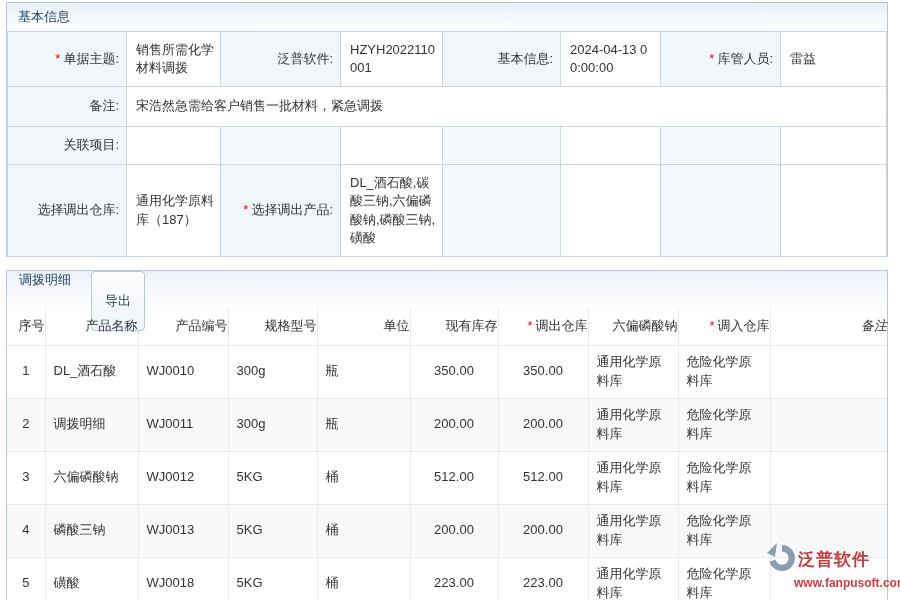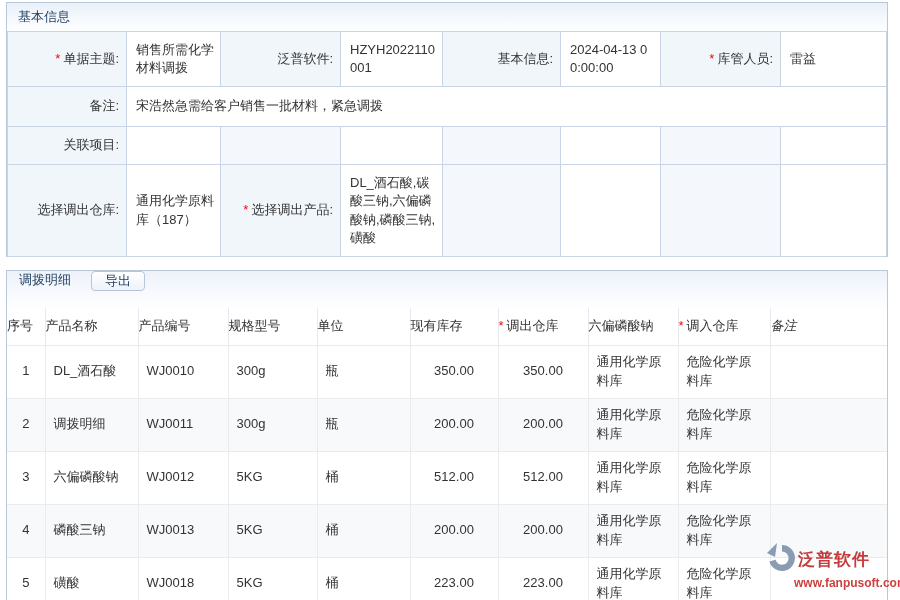--- a/index.html
+++ b/index.html
@@ -24,21 +24,21 @@
     background: linear-gradient(180deg, #e9f0f9 0%, #f6f9fd 60%, #fdfeff 100%);
     color: #1d3a5f; font-size: 13px;
   }
   .panel-header2 {
     height: 37px; display: flex; align-items: flex-start;
     padding-left: 12px; gap: 20px;
     background: linear-gradient(180deg, #edf2fa 0%, #f9fbfe 70%, #fdfeff 100%);
     color: #1d3a5f;
   }
   .btn {
-    display: inline-block; padding: 0 13px;
+    display: inline-block; padding: 20px 13px;
     border: 1px solid #b6c6da; border-radius: 4px;
     background: linear-gradient(180deg, #fefefe 0%, #eef3fa 100%);
     color: #1d3a5f; font-size: 13px; cursor: pointer;
   }
 
   
   table.form { width: 100%; border-collapse: collapse; table-layout: fixed; }
   table.form td {
     border: 1px solid #c9d5e5;
     vertical-align: middle;
@@ -53,21 +53,21 @@
     padding: 4px 6px 4px 9px; word-break: break-all;
   }
   table.form td.alt { background: #f4f8fc; }
   .req { color: #ff0000; margin-right: 3px; }
 
   
   table.detail { width: 100%; border-collapse: collapse; table-layout: fixed; }
   table.detail th {
     height: 37px; font-weight: normal; color: #333;
     border: 1px solid #e7eaee; border-top: none;
-    background: #ffffff; text-align: left; margin-left: 6px;
+    background: #ffffff; text-align: right; margin-left: 6px;
   }
   table.detail td {
     height: 53px; border: 1px solid #e9ebee;
     vertical-align: middle; padding: 4px 6px 4px 8px;
     line-height: 1.45; background: #ffffff;
   }
   table.detail tr.even td { background: #f8f9fb; }
   table.detail td.c { text-align: center; padding: 4px 2px; }
   table.detail td.l { text-align: left; }
   table.detail th:first-child, table.detail td:first-child { border-left: none; }

